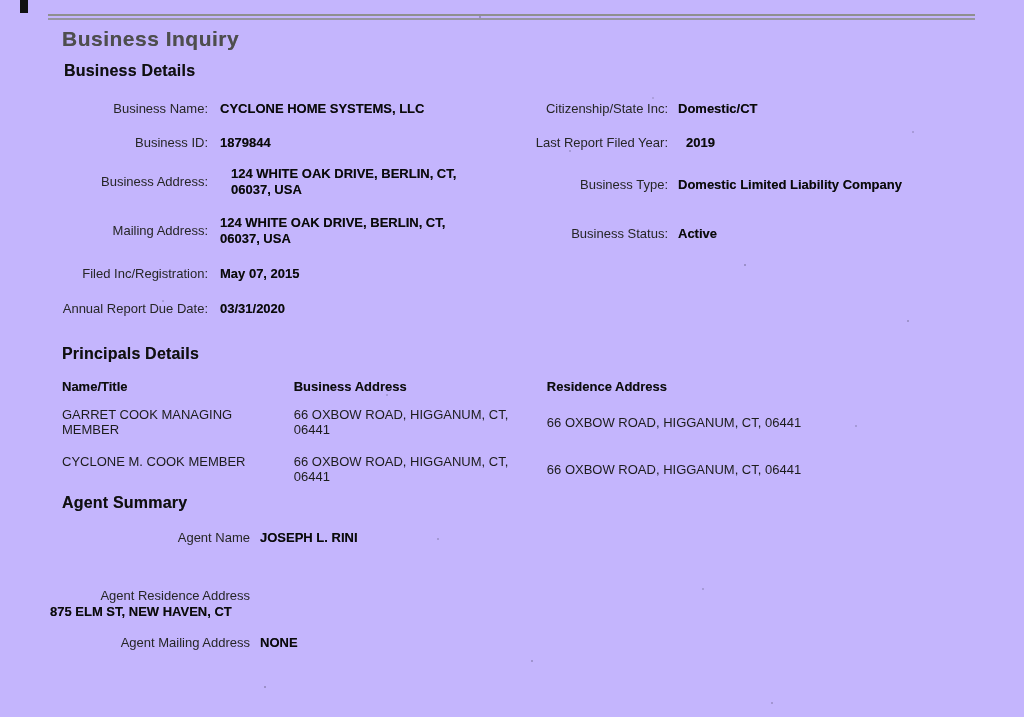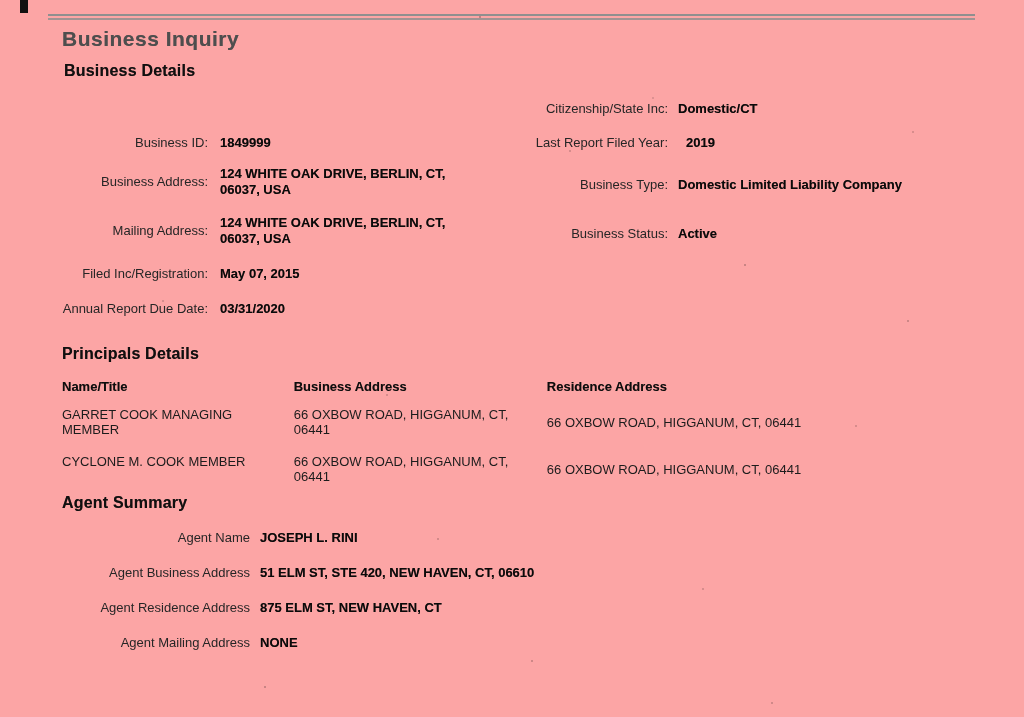--- a/index.html
+++ b/index.html
@@ -1,21 +1,21 @@
 <!DOCTYPE html>
 <html><head>
 <meta charset="utf-8">
 <style>
   * { margin:0; padding:0; box-sizing:border-box; }
   html,body { background:#e9e9e9; }
   body { font-family:"Liberation Sans","DejaVu Sans",sans-serif; }
 
   .page {
     position:relative; width:1024px; height:717px;
-    background:#fca5a5; overflow:hidden;
+    background:#c4b5fd; overflow:hidden;
     color:#1f1f1f;
   }
 
   
   .corner-mark { position:absolute; left:20px; top:0; width:8px; height:13px; background:#111; }
   .top-rule { position:absolute; left:48px; top:14px; width:927px; }
   .rule-line { height:2px; background:#8f8f8f; margin-bottom:2px; }
   .rule-line:last-child { margin-bottom:0; opacity:.85; }
   .speckles { position:absolute; left:0; top:0; width:2px; height:2px; background:transparent;
     box-shadow: 479px 16px 0 rgba(0,0,0,.22), 569px 150px 0 rgba(0,0,0,.15),
@@ -42,21 +42,21 @@
 
   .field-row { position:absolute; display:flex; align-items:flex-start; font-size:13px; line-height:1.2; }
   .field-label { color:#262626; text-align:right; }
   .field-value { font-weight:bold; color:#0a0a0a; text-shadow:0 0 .4px rgba(0,0,0,.45); }
 
   
   .bd-left { left:40px; }
   .bd-left .field-label { width:168px; }
   .bd-left .field-value { width:262px; margin-left:12px; }
   .bd-l0 { top:101px; } .bd-l1 { top:135px; }
-  .bd-l2 { top:166px; align-items:center; }
+  .bd-l2 { top:166px; align-items:center;gap:11px; }
   .bd-l3 { top:215px; align-items:center; }
   .bd-l4 { top:266px; } .bd-l5 { top:301px; }
 
   
   .bd-right { left:520px; }
   .bd-right .field-label { width:148px; }
   .bd-right .field-value { width:345px; margin-left:10px; }
   .bd-r0 { top:101px; } .bd-r1 { top:135px;gap:8px; } .bd-r2 { top:177px; } .bd-r3 { top:226px; }
 
   
@@ -65,41 +65,45 @@
   .pcell-1 { width:201px; } .pcell-2 { width:256px;margin-left:33px; } .pcell-3 { width:430px; }
   .phead { font-weight:bold; color:#0d0d0d; margin-bottom:13px; text-shadow:0 0 .4px rgba(0,0,0,.4);justify-content:space-between; }
   .pbody { margin-bottom:17px; color:#1c1c1c; }
   .pbody .pcell-1 { line-height:15px; }
   .pbody .pcell-2, .pbody .pcell-3 { align-self:center; }
 
   
   .ag-row { left:40px; }
   .ag-row .field-label { width:210px; }
   .ag-row .field-value { margin-left:10px; }
-  .ag-0 { top:530px; } .ag-1 { top:565px; } .ag-2 { top:600px; } .ag-3 { top:635px; }
+  .ag-0 { top:530px; } .ag-1 { top:565px; } .ag-2 { top:588px;flex-direction:column; } .ag-3 { top:635px; }
 </style>
 </head>
 <body>
 
 <div class="page">
 
   <div class="corner-mark"></div>
   <div class="top-rule">
     <div class="rule-line"></div>
     <div class="rule-line"></div>
   </div>
   <div class="speckles"></div>
 
   <h1 class="doc-title">Business Inquiry</h1>
 
   <h2 class="section-heading h-bd">Business Details</h2>
 
+  <div class="field-row bd-left bd-l0">
+    <span class="field-label">Business Name:</span>
+    <span class="field-value">CYCLONE HOME SYSTEMS, LLC</span>
+  </div>
   <div class="field-row bd-left bd-l1">
     <span class="field-label">Business ID:</span>
-    <span class="field-value">1849999</span>
+    <span class="field-value">1879844</span>
   </div>
   <div class="field-row bd-left bd-l2">
     <span class="field-label">Business Address:</span>
     <span class="field-value">124 WHITE OAK DRIVE, BERLIN, CT, 06037, USA</span>
   </div>
   <div class="field-row bd-left bd-l3">
     <span class="field-label">Mailing Address:</span>
     <span class="field-value">124 WHITE OAK DRIVE, BERLIN, CT, 06037, USA</span>
   </div>
   <div class="field-row bd-left bd-l4">
@@ -147,24 +151,20 @@
       <span class="pcell-3">66 OXBOW ROAD, HIGGANUM, CT, 06441</span>
     </div>
   </div>
 
   <h2 class="section-heading h-ag">Agent Summary</h2>
 
   <div class="field-row ag-row ag-0">
     <span class="field-label">Agent Name</span>
     <span class="field-value">JOSEPH L. RINI</span>
   </div>
-  <div class="field-row ag-row ag-1">
-    <span class="field-label">Agent Business Address</span>
-    <span class="field-value">51 ELM ST, STE 420, NEW HAVEN, CT, 06610</span>
-  </div>
   <div class="field-row ag-row ag-2">
     <span class="field-label">Agent Residence Address</span>
     <span class="field-value">875 ELM ST, NEW HAVEN, CT</span>
   </div>
   <div class="field-row ag-row ag-3">
     <span class="field-label">Agent Mailing Address</span>
     <span class="field-value">NONE</span>
   </div>
 
 </div>

